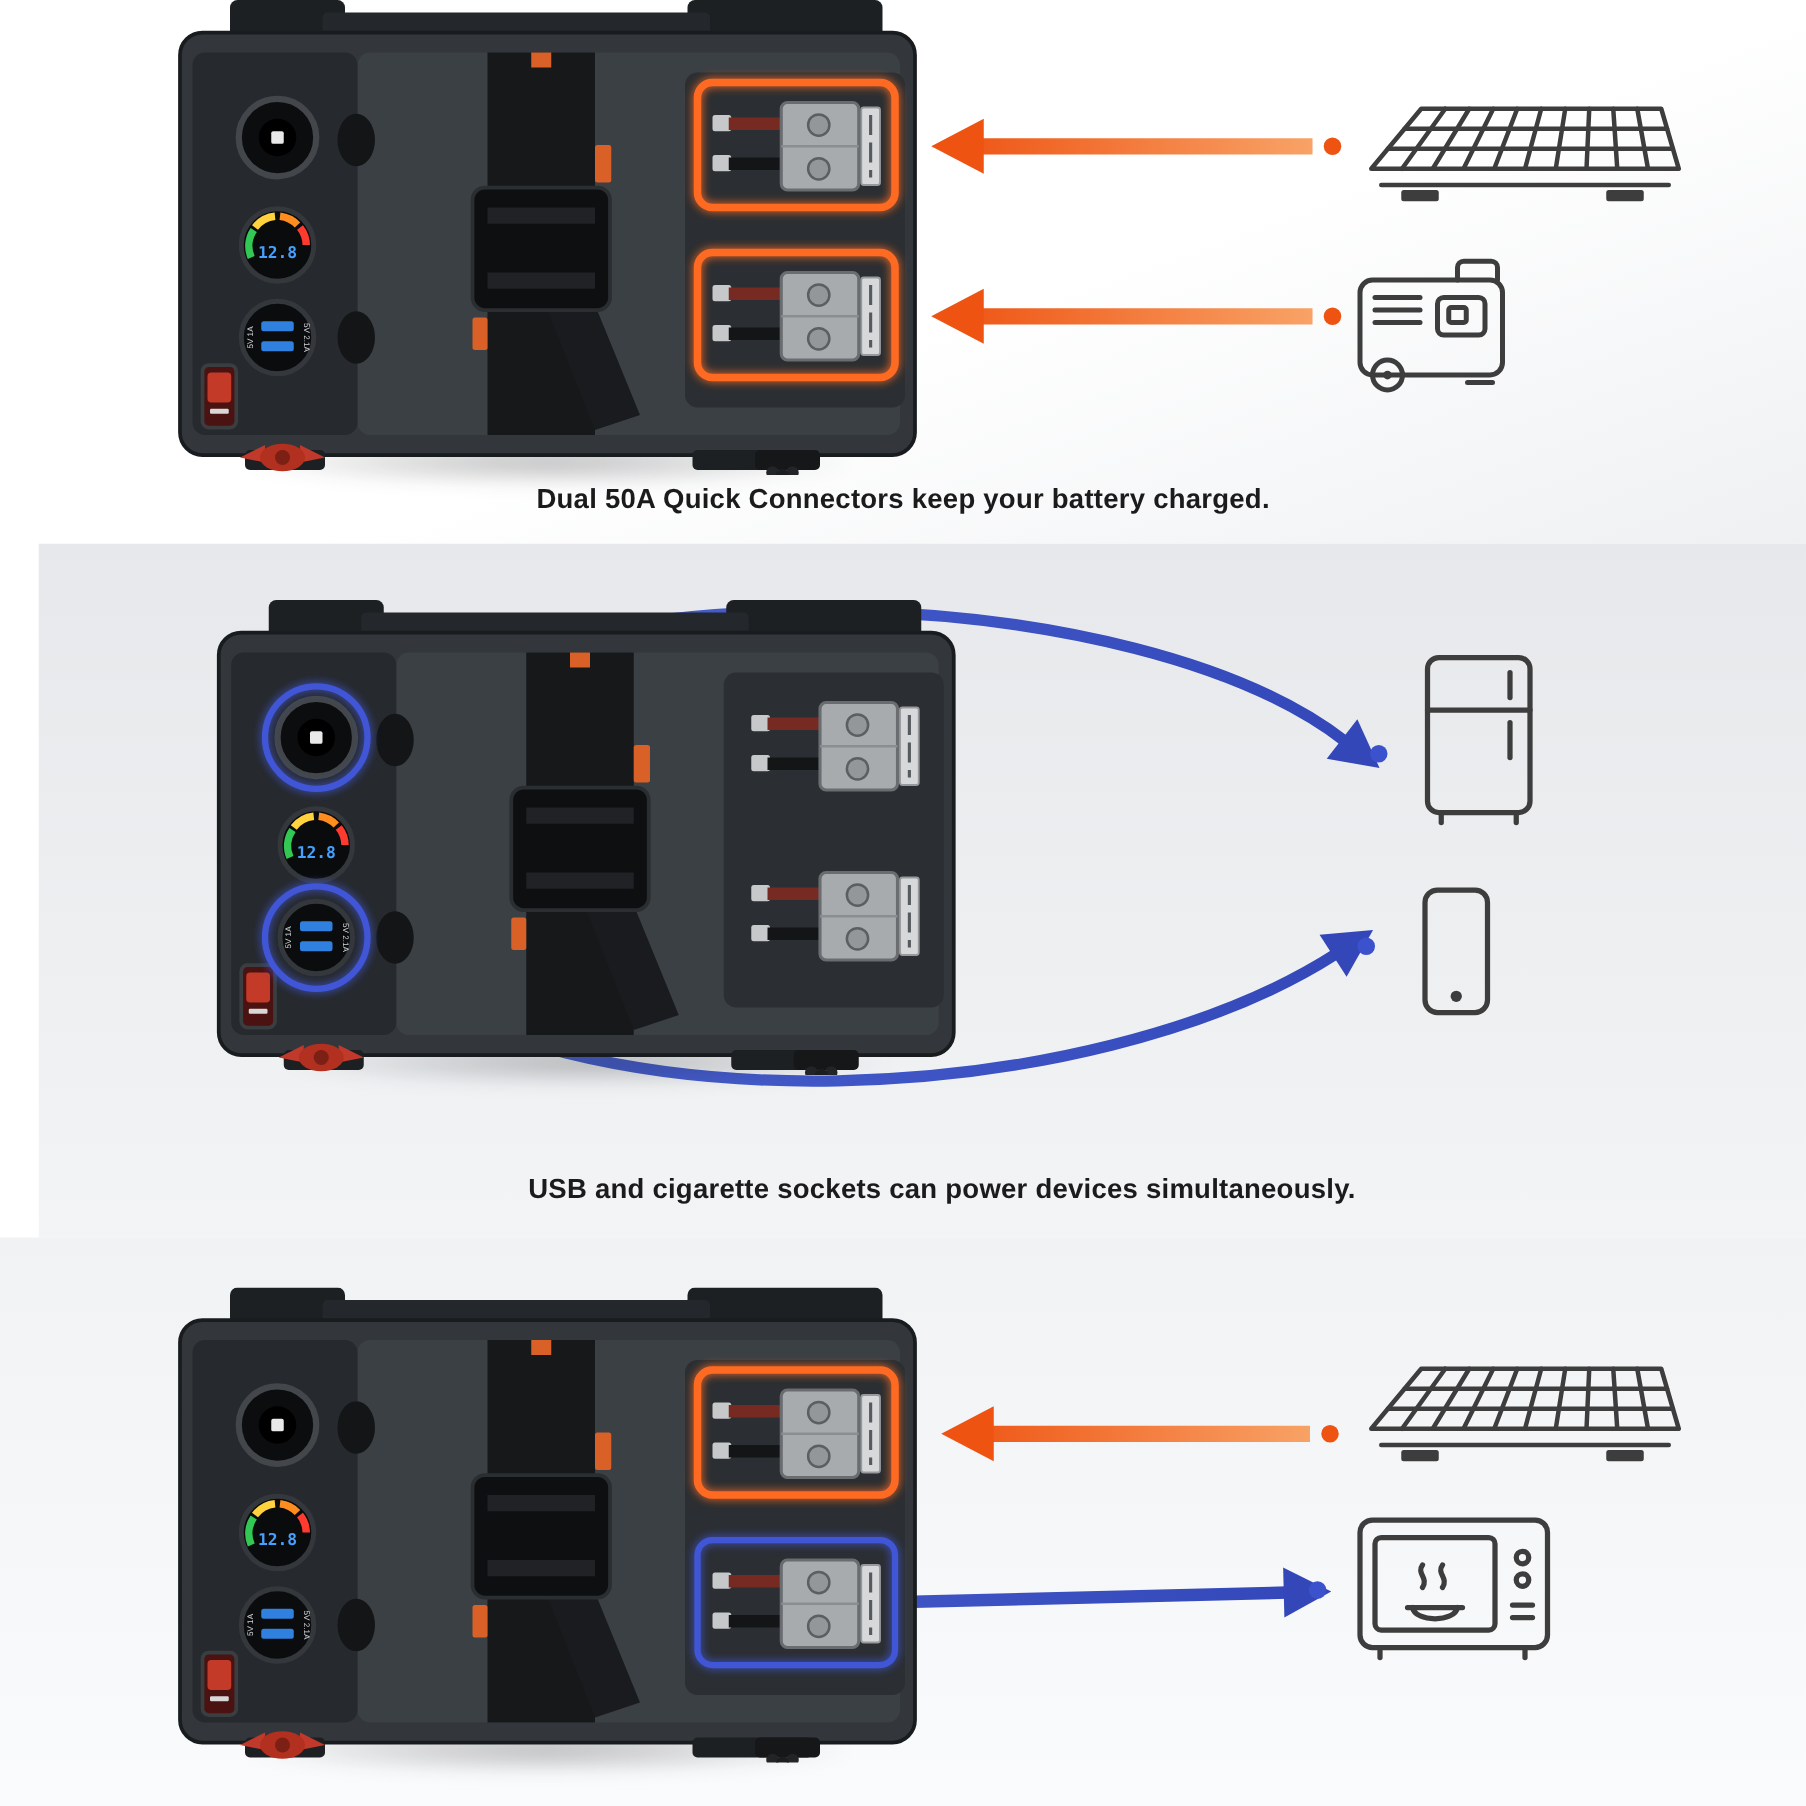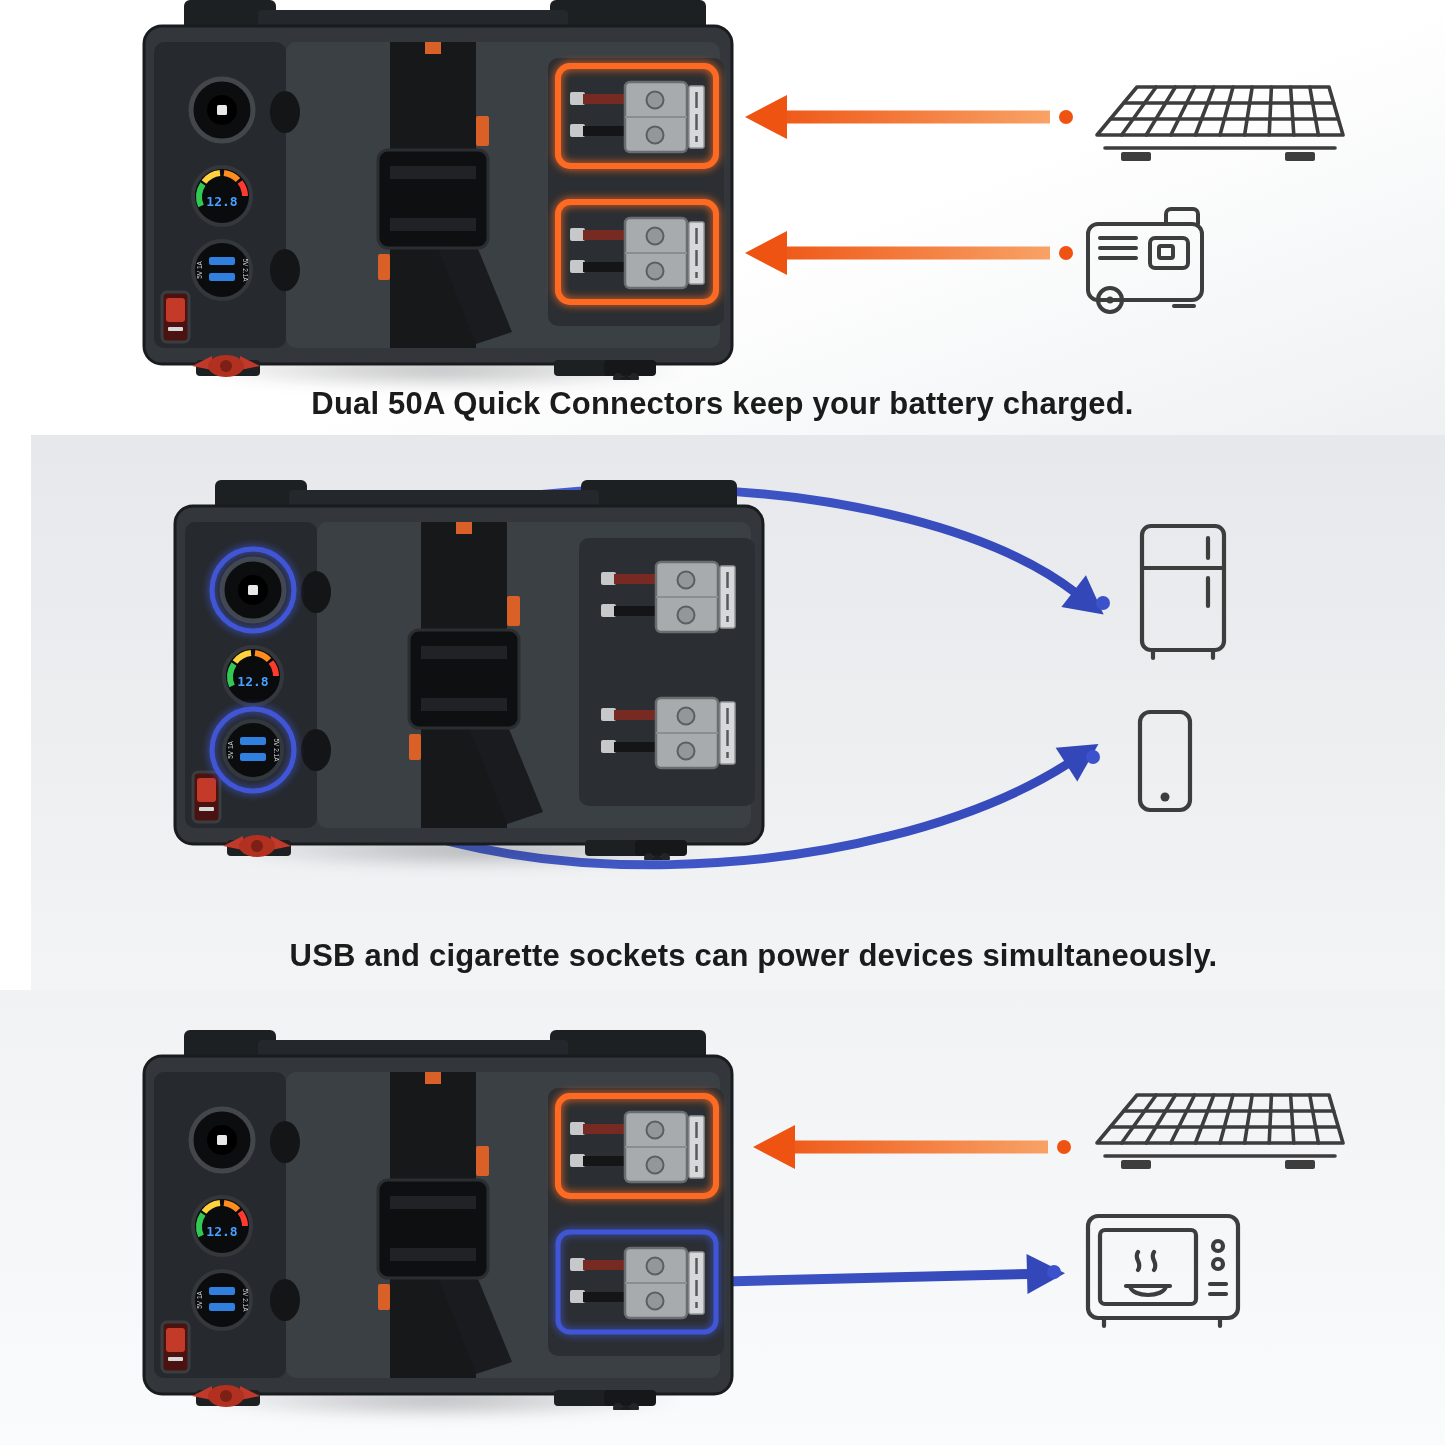--- a/index.html
+++ b/index.html
@@ -14,21 +14,21 @@
   .arrows { position:absolute; left:0; top:0; pointer-events:none; }
   .battery-box { position:absolute; width:600px; height:380px; }
   .box-shadow {
     position:absolute; width:540px; height:44px; border-radius:50%;
     background:radial-gradient(ellipse at center, rgba(25,28,32,0.28), rgba(25,28,32,0) 65%);
     filter:blur(6px);
   }
   .device-icon { position:absolute; }
   .caption {
     position:absolute; left:0; right:0; text-align:center;
-    font-size:31px; font-weight:700; color:#1b1b1b; letter-spacing:0.2px;
+    font-size:22px; font-weight:700; color:#1b1b1b; letter-spacing:0.2px;
   }
 </style>
 </head>
 <body>
 
 <svg width="0" height="0" style="position:absolute" aria-hidden="true">
   <defs>
     <linearGradient id="og" gradientUnits="userSpaceOnUse" x1="760" y1="0" x2="1070" y2="0">
       <stop offset="0" stop-color="#ee5312"></stop>
       <stop offset="1" stop-color="#f9a86c"></stop>

